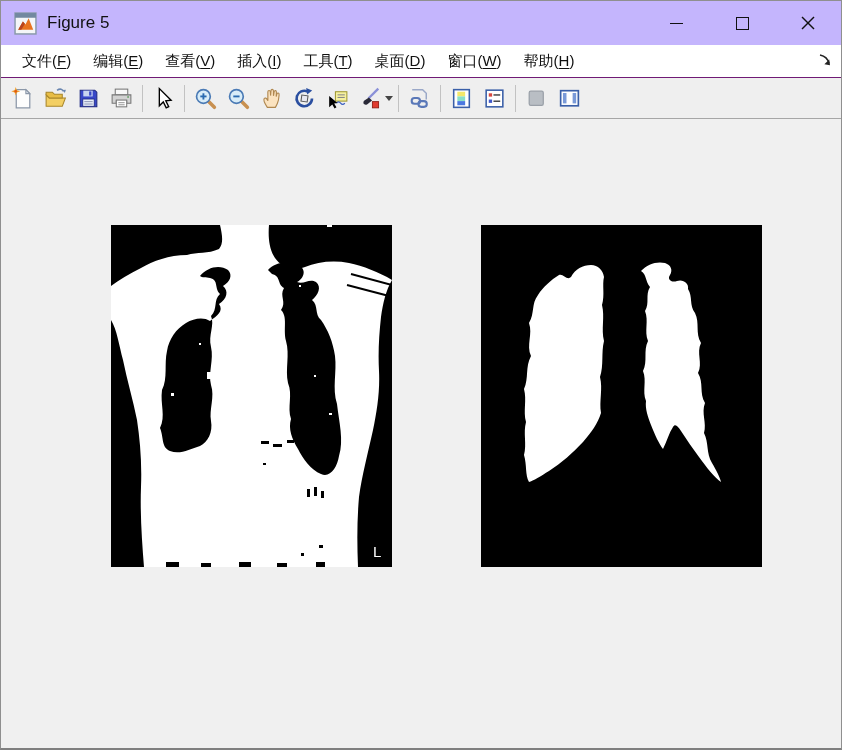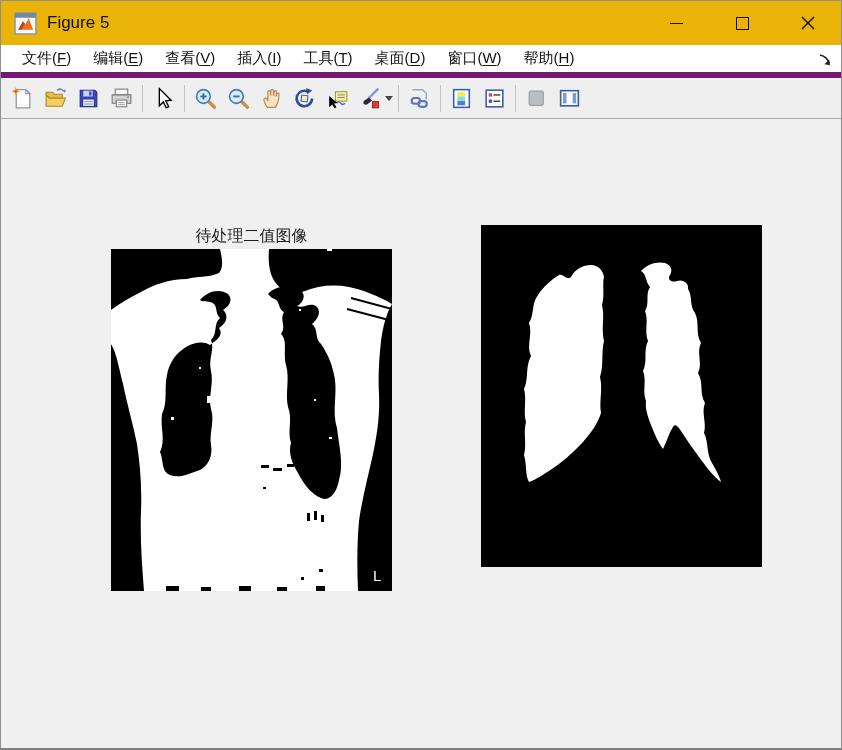--- a/index.html
+++ b/index.html
@@ -3,30 +3,30 @@
 <meta charset="utf-8">
 <style>
   * { margin:0; padding:0; box-sizing:border-box; }
   html,body { width:842px; height:750px; }
   body { font-family:"Liberation Sans", sans-serif; background:#f0f0f0; }
   #window {
     position:relative; width:842px; height:750px; background:#f0f0f0;
     border:1px solid #8f8f8f; border-bottom:2px solid #7f7f7f; overflow:hidden;
   }
   
-  #titlebar { height:44px; background:#eab308; display:flex; align-items:center; }
+  #titlebar { height:44px; background:#c4b5fd; display:flex; align-items:center; }
   #app-icon { width:23px; height:23px; margin-left:13px; flex:0 0 auto; }
   #title-text { margin-left:10px; font-size:17px; color:#111; }
   #win-controls { margin-left:auto; display:flex; height:100%; }
   .win-btn { width:66px; height:100%; display:flex; align-items:center; justify-content:center; cursor:default; }
   .glyph-min { width:13px; height:0; border-top:1.6px solid #111; display:block; }
   .glyph-max { width:13px; height:13px; border:1.4px solid #111; display:block; }
   
   #menubar {
-    height:33px; background:#ffffff; border-bottom:6px solid #701a75;
+    height:33px; background:#ffffff; border-bottom:1px solid #701a75;
     display:flex; align-items:center; padding-left:10px; font-size:15px; color:#111;
     position:relative;
   }
   .menu-item { padding:4px 11px; white-space:nowrap; }
   .menu-item u { text-underline-offset:2px; }
   #dock-arrow { position:absolute; right:8px; top:7px; width:16px; height:16px; }
   
   #toolbar {
     height:41px; background:#efefef; border-bottom:1px solid #a6a6a6;
     display:flex; align-items:center; padding-left:5px;
@@ -217,21 +217,20 @@
         <rect x="3.5" y="4.5" width="17" height="14.5" fill="#fff" stroke="#3a5fa8" stroke-width="1.6"></rect>
         <rect x="5.7" y="6.7" width="3.4" height="10" fill="#7a9ad8"></rect>
         <rect x="15" y="6.7" width="3.4" height="10" fill="#7a9ad8"></rect>
       </svg>
     </div>
   </div>
 
   <div id="canvas">
 
     <div class="panel" style="left:110px; top:106px;">
-      <div class="panel-title">待处理二值图像</div>
       <svg class="bitmap" viewBox="0 0 281 342" preserveAspectRatio="none">
         <rect x="0" y="0" width="281" height="342" fill="#ffffff"></rect>
         <g fill="#000000">
           <path d="M0,0 L109,0 C111,9 113,18 108,24 C97,29 86,27 76,30 C58,30 42,36 30,43 C18,49 8,55 0,61 Z"></path>
           <path d="M158,0 L281,0 L281,55 C268,47 252,41 238,38 C222,35 206,37 194,42 C182,46 170,42 164,33 C158,24 157,12 158,0 Z"></path>
           <path d="M0,95 C6,105 8,120 12,135 C16,155 22,175 26,195 C29,215 31,238 30,262 C29,290 31,316 33,342 L0,342 Z"></path>
           <path d="M281,55 C275,65 272,78 270,92 C268,110 267,128 268,146 C269,166 266,186 262,205 C257,228 251,250 248,272 C246,295 246,318 247,342 L281,342 Z"></path>
           <path d="M89,51 C96,42 109,39 117,45 C122,50 119,57 112,61 C118,66 116,74 108,79 C113,86 106,91 99,96 C93,92 83,93 75,98 C65,104 58,114 56,126 C53,139 57,153 51,165 C49,179 55,191 49,203 C53,213 50,222 59,226 C69,230 79,224 89,221 C97,217 102,207 100,196 C98,184 104,172 100,160 C97,147 103,135 100,122 C97,110 104,100 100,91 C107,84 102,75 109,69 C103,63 108,55 99,53 C95,52 91,53 89,51 Z"></path>
           <path d="M157,45 C164,37 178,35 189,41 C196,46 192,54 186,57 C193,60 198,53 205,57 C211,62 207,70 201,75 C208,81 203,89 210,95 C217,105 222,117 224,131 C226,147 221,163 226,179 C228,197 233,215 228,231 C226,243 219,253 210,249 C200,245 192,234 187,224 C181,214 177,204 180,194 C176,182 182,170 177,158 C174,144 179,130 175,116 C172,104 177,92 170,85 C176,77 168,71 173,63 C166,59 170,51 161,49 Z"></path>
         </g>

